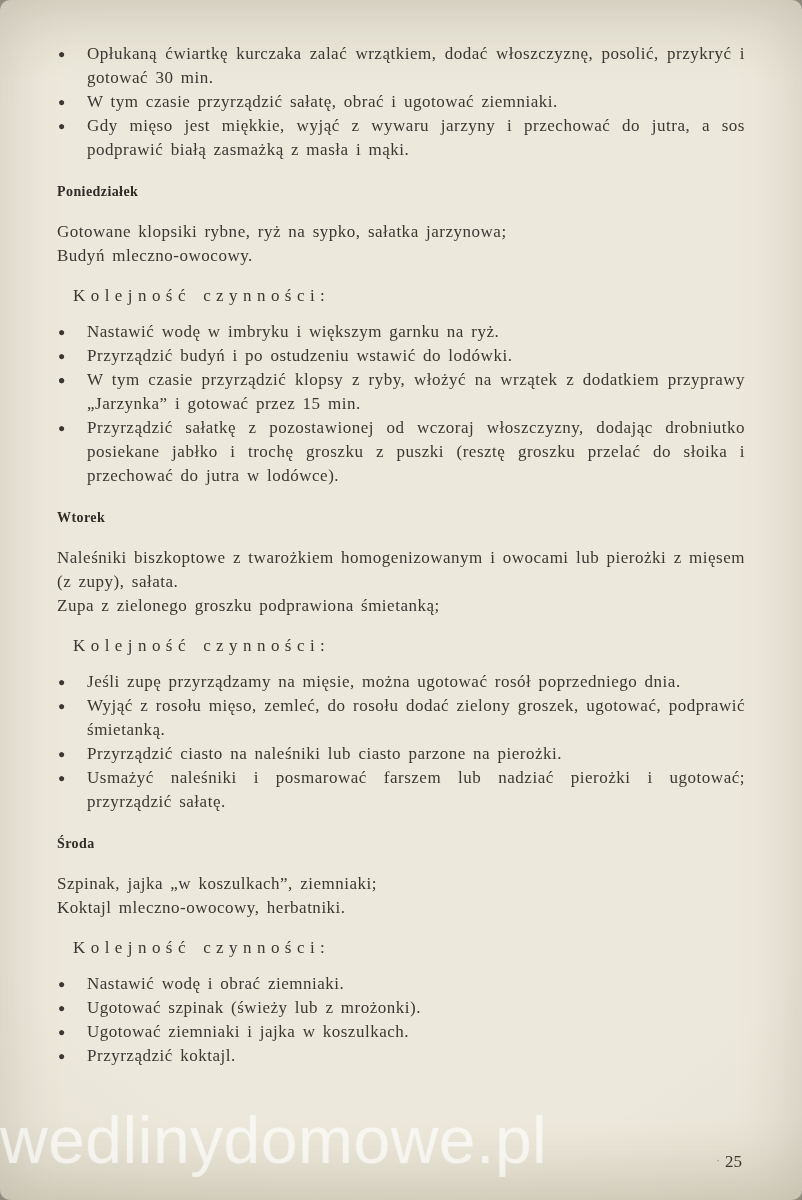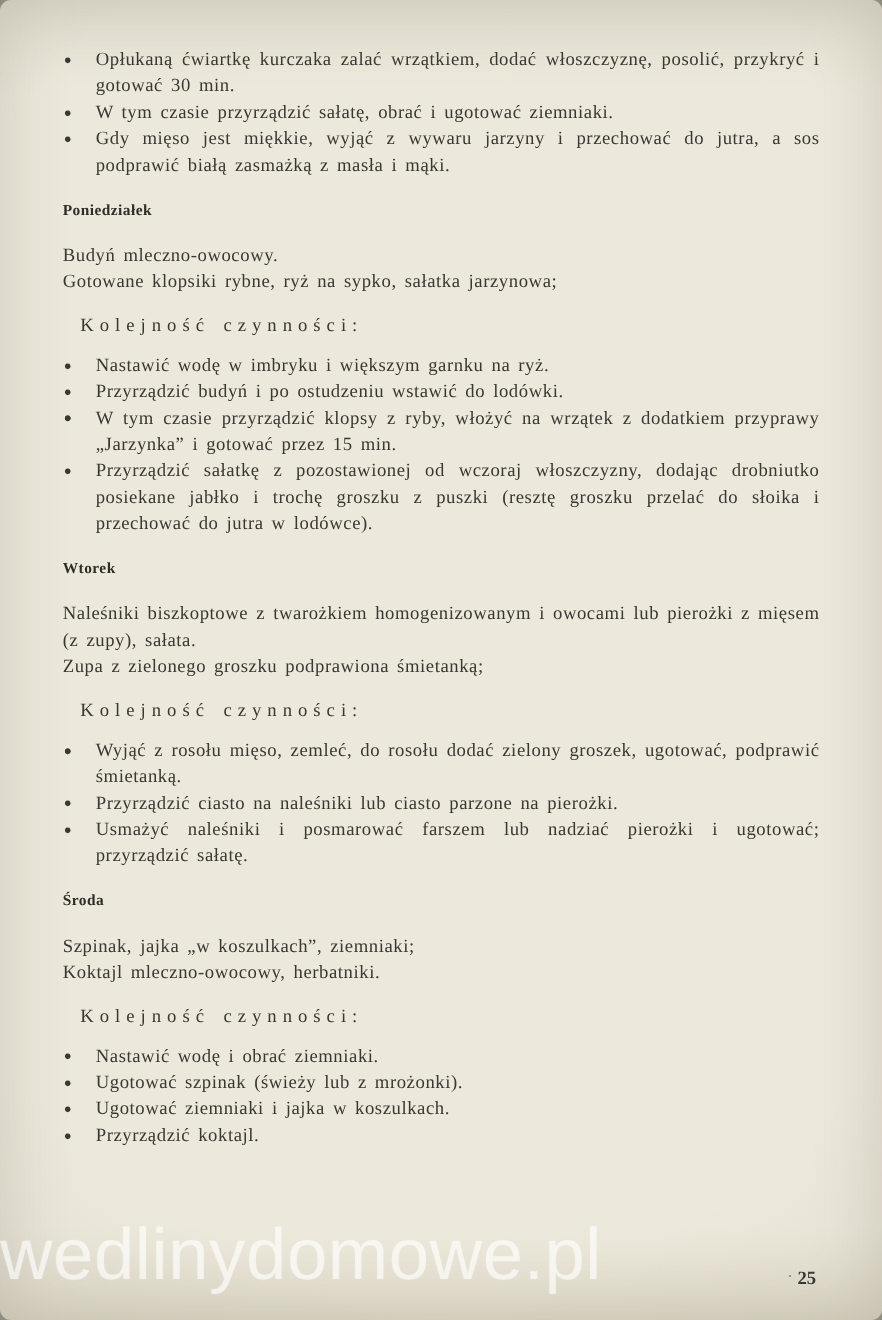--- a/index.html
+++ b/index.html
@@ -80,21 +80,20 @@
     white-space: nowrap;
     text-shadow: 0 0 2px rgba(255,255,255,0.25);
     pointer-events: none;
   }
   .page-number {
     position: absolute;
     right: 60px;
     bottom: 28px;
     font-size: 17px;
     color: #3a3833;
-    font-weight: bold;
   }
   .pn-mark {
     font-size: 11px;
     color: rgba(58,56,51,0.55);
     margin-right: 5px;
     vertical-align: 3px;
   }
 </style>
 </head>
 <body>
@@ -102,41 +101,41 @@
 <div class="scan-page">
   <div class="content" id="content">
       <ul class="steps">
         <li class="step-item"><span class="bullet">●</span><span class="step-text">Opłukaną ćwiartkę kurczaka zalać wrzątkiem, dodać włoszczyznę, posolić, przykryć i gotować 30 min.</span></li>
         <li class="step-item"><span class="bullet">●</span><span class="step-text">W tym czasie przyrządzić sałatę, obrać i ugotować ziemniaki.</span></li>
         <li class="step-item"><span class="bullet">●</span><span class="step-text">Gdy mięso jest miękkie, wyjąć z wywaru jarzyny i przechować do jutra, a sos podprawić białą zasmażką z masła i mąki.</span></li>
       </ul>
       <section class="day">
         <h2 class="day-heading">Poniedziałek</h2>
         <div class="menu">
+          <div class="menu-line">Gotowane klopsiki rybne, ryż na sypko, sałatka jarzynowa;</div>
           <div class="menu-line">Budyń mleczno-owocowy.</div>
-          <div class="menu-line">Gotowane klopsiki rybne, ryż na sypko, sałatka jarzynowa;</div>
         </div>
         <div class="steps-label">Kolejność czynności:</div>
         <ul class="steps">
           <li class="step-item"><span class="bullet">●</span><span class="step-text">Nastawić wodę w imbryku i większym garnku na ryż.</span></li>
           <li class="step-item"><span class="bullet">●</span><span class="step-text">Przyrządzić budyń i po ostudzeniu wstawić do lodówki.</span></li>
           <li class="step-item"><span class="bullet">●</span></li>
           <li class="step-item"><span class="bullet">●</span><span class="step-text">W tym czasie przyrządzić klopsy z ryby, włożyć na wrzątek z dodatkiem przyprawy „Jarzynka” i gotować przez 15 min.</span></li>
           <li class="step-item"><span class="bullet">●</span><span class="step-text">Przyrządzić sałatkę z pozostawionej od wczoraj włoszczyzny, dodając drobniutko posiekane jabłko i trochę groszku z puszki (resztę groszku przelać do słoika i przechować do jutra w lodówce).</span></li>
         </ul>
       </section>
       <section class="day">
         <h2 class="day-heading">Wtorek</h2>
         <div class="menu">
           <div class="menu-line">Naleśniki biszkoptowe z twarożkiem homogenizowanym i owocami lub pierożki z mięsem (z zupy), sałata.</div>
           <div class="menu-line">Zupa z zielonego groszku podprawiona śmietanką;</div>
         </div>
         <div class="steps-label">Kolejność czynności:</div>
         <ul class="steps">
-          <li class="step-item"><span class="bullet">●</span></li>
+          <li class="step-item"><span class="bullet">●</span><span class="step-text">Jeśli zupę przyrządzamy na mięsie, można ugotować rosół poprzedniego dnia.</span></li>
           <li class="step-item"><span class="bullet">●</span><span class="step-text">Wyjąć z rosołu mięso, zemleć, do rosołu dodać zielony groszek, ugotować, podprawić śmietanką.</span></li>
           <li class="step-item"><span class="bullet">●</span><span class="step-text">Przyrządzić ciasto na naleśniki lub ciasto parzone na pierożki.</span></li>
           <li class="step-item"><span class="bullet">●</span><span class="step-text">Usmażyć naleśniki i posmarować farszem lub nadziać pierożki i ugotować; przyrządzić sałatę.</span></li>
         </ul>
       </section>
       <section class="day">
         <h2 class="day-heading">Środa</h2>
         <div class="menu">
           <div class="menu-line">Szpinak, jajka „w koszulkach”, ziemniaki;</div>
           <div class="menu-line">Koktajl mleczno-owocowy, herbatniki.</div>

